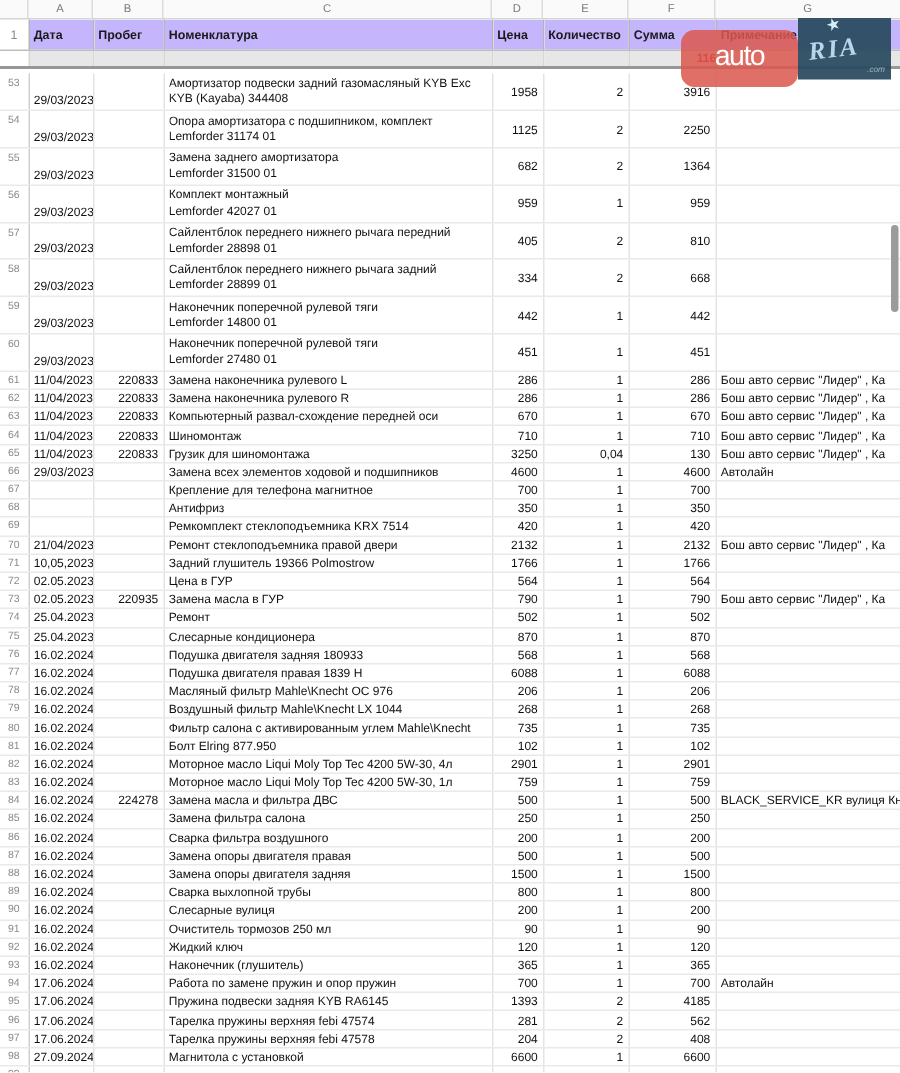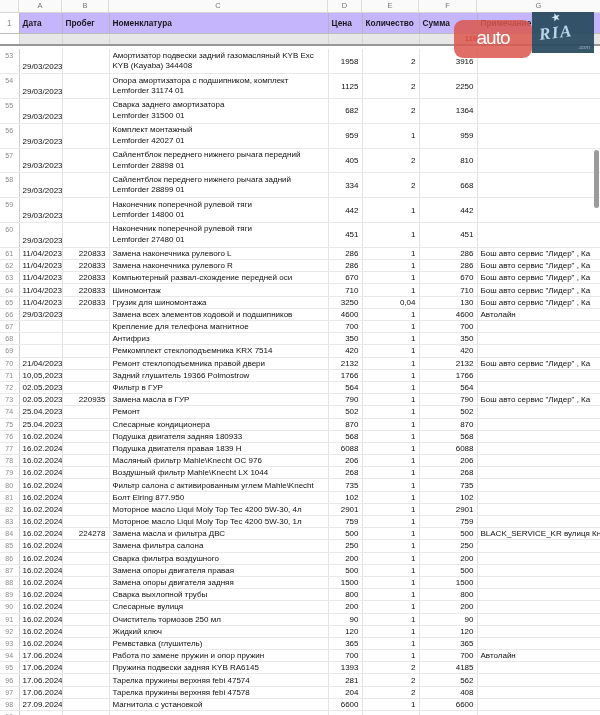--- a/index.html
+++ b/index.html
@@ -125,21 +125,21 @@
           <td class="r">1125</td>
           <td class="r">2</td>
           <td class="r">2250</td>
           <td class="note"></td>
         </tr>
         <tr class="tall">
           <td class="num">55</td>
           <td class="date">29/03/2023</td>
           <td class="r"></td>
           <td class="name">
-            <div class="ln">Сварка заднего амортизатора</div>
+            <div class="ln">Замена заднего амортизатора</div>
             <div class="ln">Lemforder 31500 01</div>
           </td>
           <td class="r">682</td>
           <td class="r">2</td>
           <td class="r">1364</td>
           <td class="note"></td>
         </tr>
         <tr class="tall">
           <td class="num">56</td>
           <td class="date">29/03/2023</td>
@@ -312,21 +312,21 @@
           <td class="name">Задний глушитель 19366 Polmostrow</td>
           <td class="r">1766</td>
           <td class="r">1</td>
           <td class="r">1766</td>
           <td class="note"></td>
         </tr>
         <tr class="short">
           <td class="num">72</td>
           <td class="date">02.05.2023</td>
           <td class="r"></td>
-          <td class="name">Фильтр в ГУР</td>
+          <td class="name">Цена в ГУР</td>
           <td class="r">564</td>
           <td class="r">1</td>
           <td class="r">564</td>
           <td class="note"></td>
         </tr>
         <tr class="short">
           <td class="num">73</td>
           <td class="date">02.05.2023</td>
           <td class="r">220935</td>
           <td class="name">Замена масла в ГУР</td>
@@ -522,21 +522,21 @@
           <td class="name">Жидкий ключ</td>
           <td class="r">120</td>
           <td class="r">1</td>
           <td class="r">120</td>
           <td class="note"></td>
         </tr>
         <tr class="short">
           <td class="num">93</td>
           <td class="date">16.02.2024</td>
           <td class="r"></td>
-          <td class="name">Ремвставка (глушитель)</td>
+          <td class="name">Наконечник (глушитель)</td>
           <td class="r">365</td>
           <td class="r">1</td>
           <td class="r">365</td>
           <td class="note"></td>
         </tr>
         <tr class="short">
           <td class="num">94</td>
           <td class="date">17.06.2024</td>
           <td class="r"></td>
           <td class="name">Работа по замене пружин и опор пружин</td>

